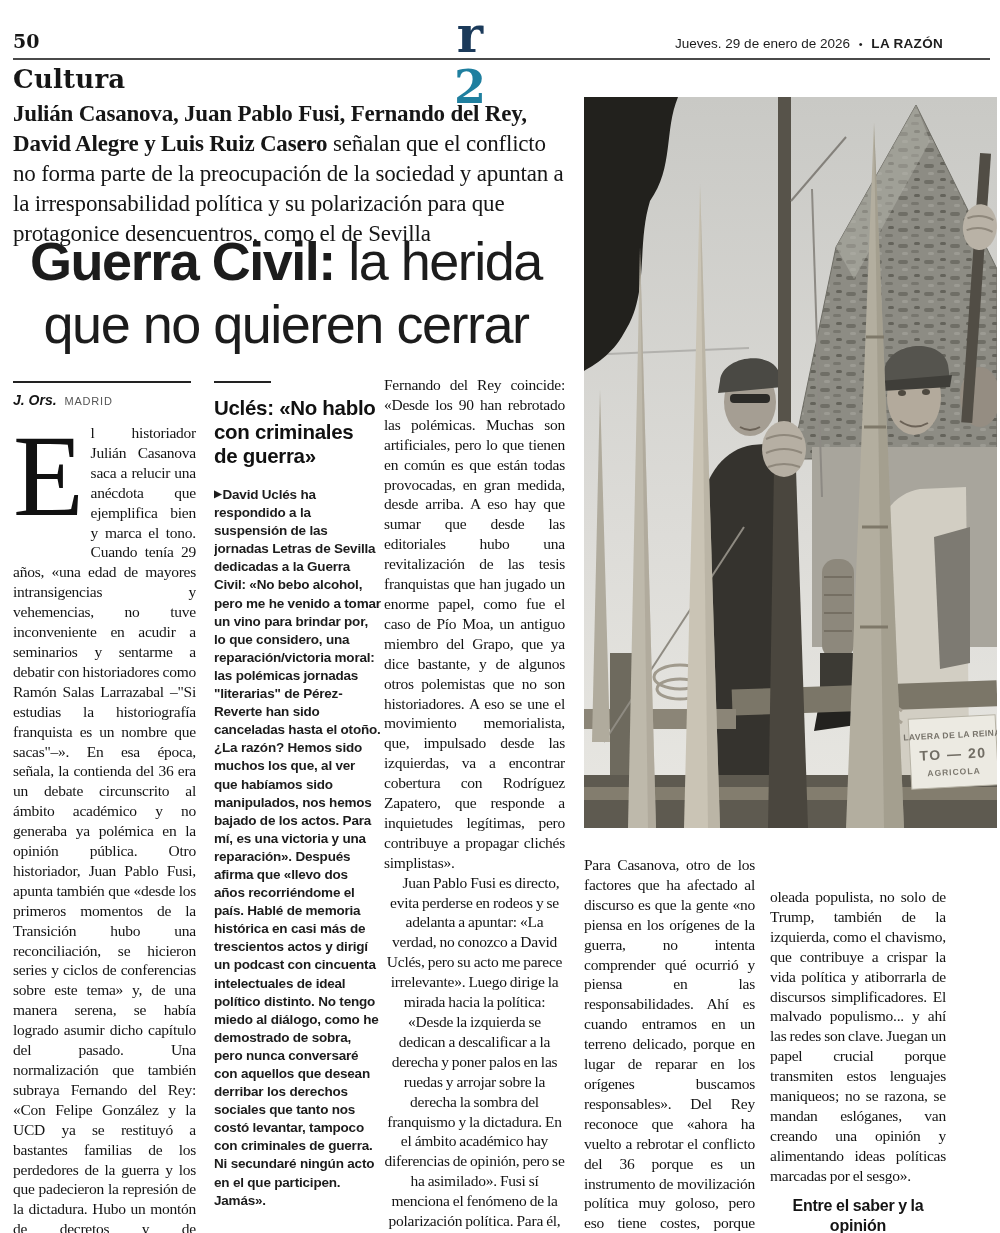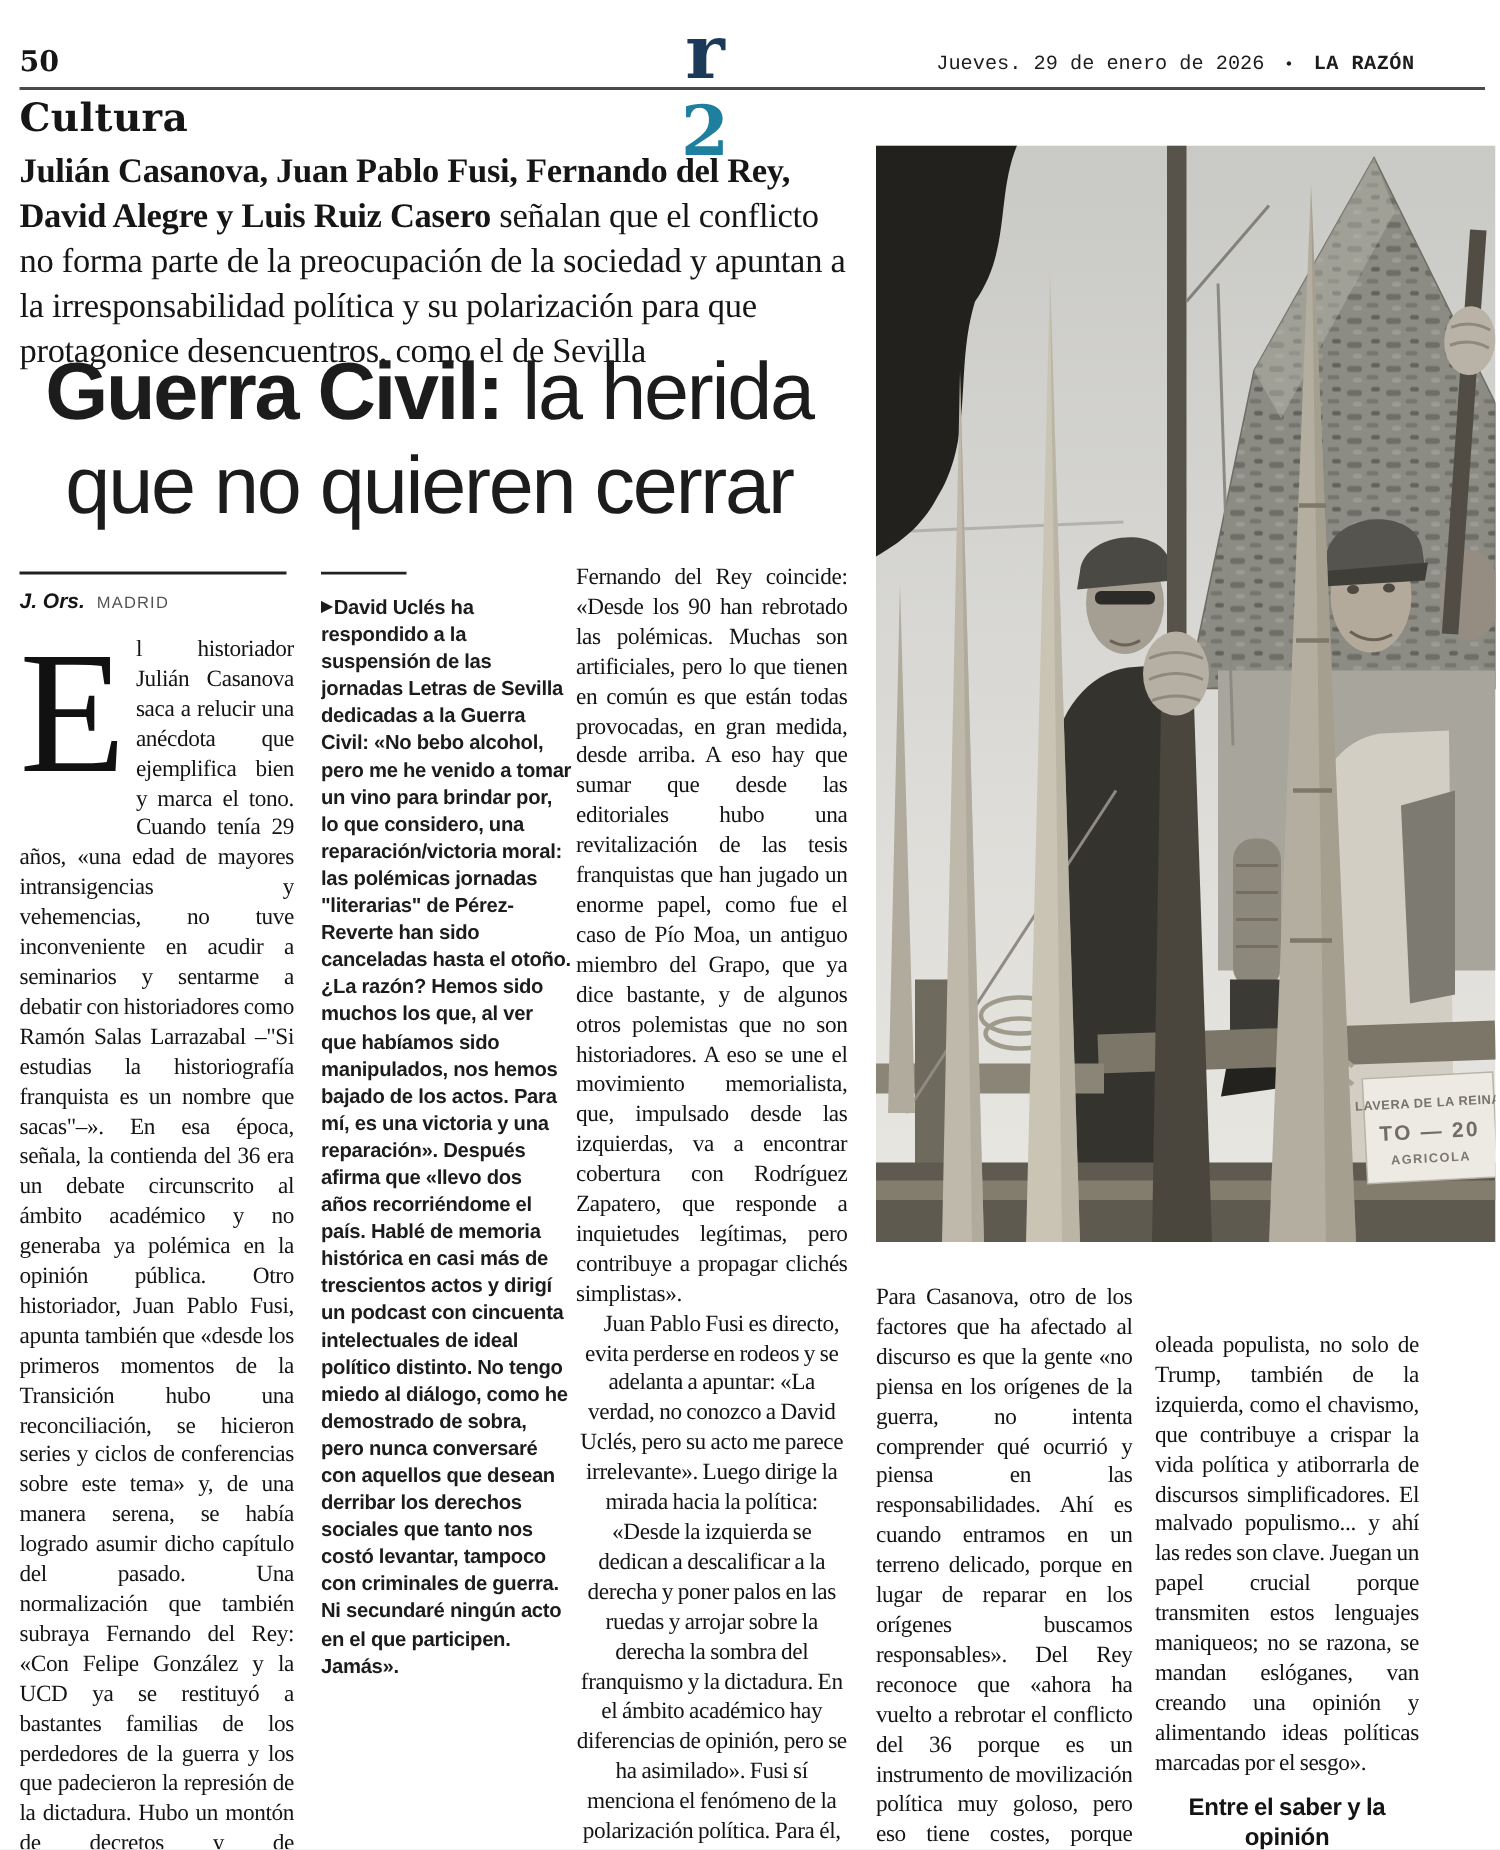--- a/index.html
+++ b/index.html
@@ -1,20 +1,20 @@
 <!DOCTYPE html>
 <html lang="es"><head>
 <meta charset="utf-8">
 <style>
   html,body{margin:0;padding:0;background:#e9e9e7;}
   #page{position:relative;width:1000px;height:1233px;margin:0 auto;background:#ffffff;overflow:hidden;
         font-family:"Liberation Serif",serif;color:#161616;}
   
   .page-num{position:absolute;left:13px;top:30px;font-size:19px;font-weight:700;font-family:"DejaVu Serif",serif;}
-  .dateline{position:absolute;right:57px;top:36px;font-size:13.5px;font-family:Liberation Mono, monospace;color:#1d1d1d;}
+  .dateline{position:absolute;right:57px;top:36px;font-size:13.5px;font-family:Liberation Sans, sans-serif;color:#1d1d1d;}
   .dateline b{font-weight:700;letter-spacing:.3px;}
   .dateline .sep{margin:0 5px;font-size:11px;}
   .toprule{position:absolute;left:13px;right:10px;top:58px;height:2px;background:#4a4a4a;}
   .logo{position:absolute;left:438px;top:0;width:64px;text-align:center;font-family:"DejaVu Serif",serif;font-weight:700;line-height:1;}
   .logo .r{display:block;font-size:50px;color:#1b3a5a;margin-top:10px;}
   .logo .two{display:block;font-size:46px;color:#1f7f9f;margin-top:4px;}
   .section{position:absolute;left:13px;top:64px;font-size:26px;font-weight:700;font-family:"DejaVu Serif",serif;letter-spacing:.2px;}
   
   .standfirst{position:absolute;left:13px;top:99px;width:553px;text-align:left;
               font-size:23px;line-height:30px;font-family:"Liberation Serif",serif;letter-spacing:-.2px;}
@@ -84,20 +84,21 @@
     <span class="where">MADRID</span>
   </div>
 
   <div class="col" id="col1">
     <p><span class="dropcap">E</span><span>l historiador Julián Casanova saca a relucir una anécdota que ejemplifica bien y marca el tono. Cuando tenía 29 años, «una edad de mayores intransigencias y vehemencias, no tuve inconveniente en acudir a seminarios y sentarme a debatir con historiadores como Ramón Salas Larrazabal –"Si estudias la historiografía franquista es un nombre que sacas"–». En esa época, señala, la contienda del 36 era un debate circunscrito al ámbito académico y no generaba ya polémica en la opinión pública. Otro historiador, Juan Pablo Fusi, apunta también que «desde los primeros momentos de la Transición hubo una reconciliación, se hicieron series y ciclos de conferencias sobre este tema» y, de una manera serena, se había logrado asumir dicho capítulo del pasado. Una normalización que también subraya Fernando del Rey: «Con Felipe González y la UCD ya se restituyó a bastantes familias de los perdedores de la guerra y los que padecieron la represión de la dictadura. Hubo un montón de decretos y de compensaciones con maestros represaliados, sin ir más lejos, que lograron pensiones...».</span></p>
 
   </div>
 
   <aside id="sidebar">
     <div class="sb-rule"></div>
+    <div class="sb-title">Uclés: «No hablo con criminales de guerra»</div>
     <div class="sb-body">
       <span class="sb-bullet">▶</span><span>David Uclés ha respondido a la suspensión de las jornadas Letras de Sevilla dedicadas a la Guerra Civil: «No bebo alcohol, pero me he venido a tomar un vino para brindar por, lo que considero, una reparación/victoria moral: las polémicas jornadas "literarias" de Pérez-Reverte han sido canceladas hasta el otoño. ¿La razón? Hemos sido muchos los que, al ver que habíamos sido manipulados, nos hemos bajado de los actos. Para mí, es una victoria y una reparación». Después afirma que «llevo dos años recorriéndome el país. Hablé de memoria histórica en casi más de trescientos actos y dirigí un podcast con cincuenta intelectuales de ideal político distinto. No tengo miedo al diálogo, como he demostrado de sobra, pero nunca conversaré con aquellos que desean derribar los derechos sociales que tanto nos costó levantar, tampoco con criminales de guerra. Ni secundaré ningún acto en el que participen. Jamás».</span>
     </div>
   </aside>
 
   <div class="col" id="col3">
     <p>Fernando del Rey coincide: «Desde los 90 han rebrotado las polémicas. Muchas son artificiales, pero lo que tienen en común es que están todas provocadas, en gran medida, desde arriba. A eso hay que sumar que desde las editoriales hubo una revitalización de las tesis franquistas que han jugado un enorme papel, como fue el caso de Pío Moa, un antiguo miembro del Grapo, que ya dice bastante, y de algunos otros polemistas que no son historiadores. A eso se une el movimiento memorialista, que, impulsado desde las izquierdas, va a encontrar cobertura con Rodríguez Zapatero, que responde a inquietudes legítimas, pero contribuye a propagar clichés simplistas».</p>
     <p>Juan Pablo Fusi es directo, evita perderse en rodeos y se adelanta a apuntar: «La verdad, no conozco a David Uclés, pero su acto me parece irrelevante». Luego dirige la mirada hacia la política: «Desde la izquierda se dedican a descalificar a la derecha y poner palos en las ruedas y arrojar sobre la derecha la sombra del franquismo y la dictadura. En el ámbito académico hay diferencias de opinión, pero se ha asimilado». Fusi sí menciona el fenómeno de la polarización política. Para él, en el caso de la Guerra Civil, «se usa, pero más que para la identificación de la izquierda con el Frente Popular, la Revolución de Octubre o la Primavera Trágica, para descalificar la derecha diciendo que es igual al franquismo...». Para el autor de «Franco, autoritarismo y poder personal» y «La patria lejana. El nacionalismo en el siglo XX», 1936 no es una fecha viva entre la gente, «a pesar de que hay</p>
   </div>
 

